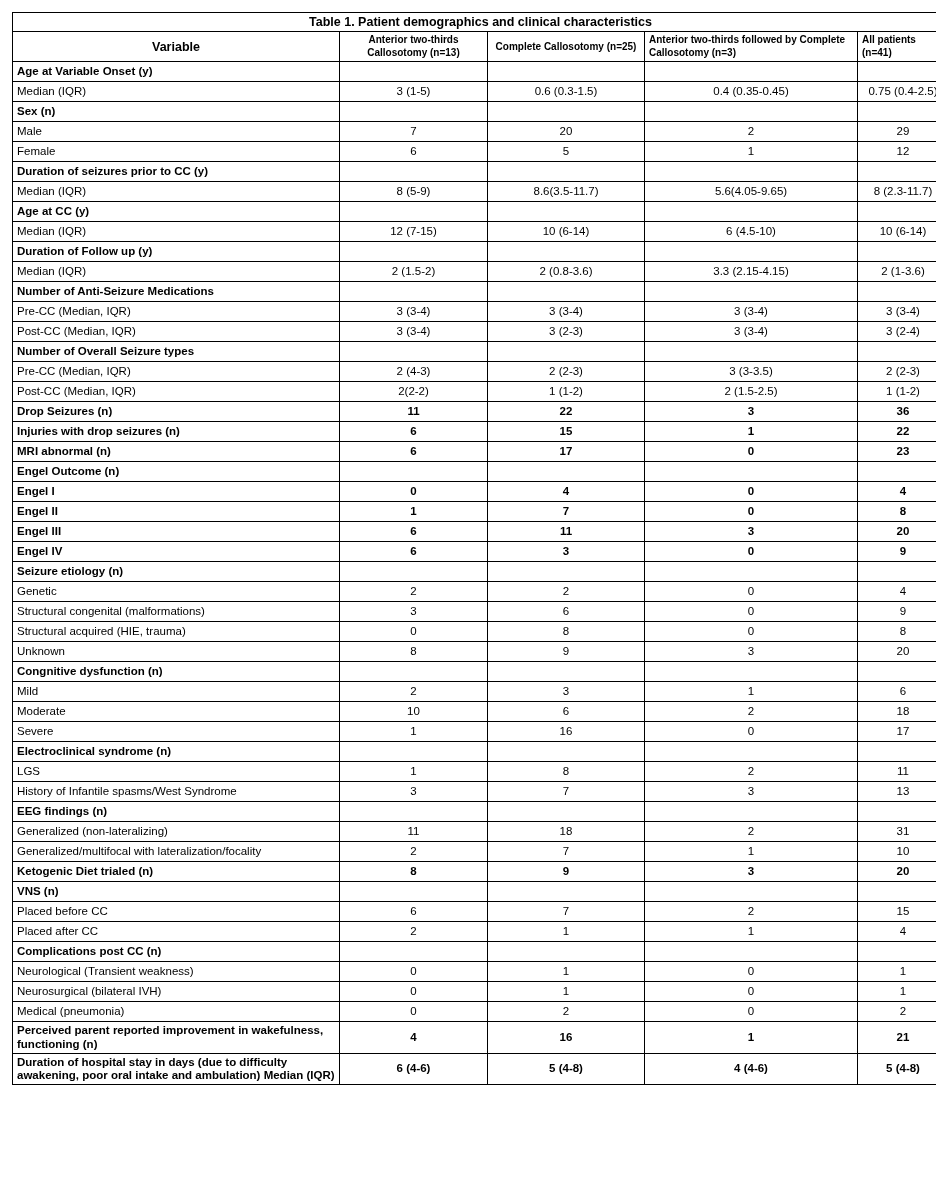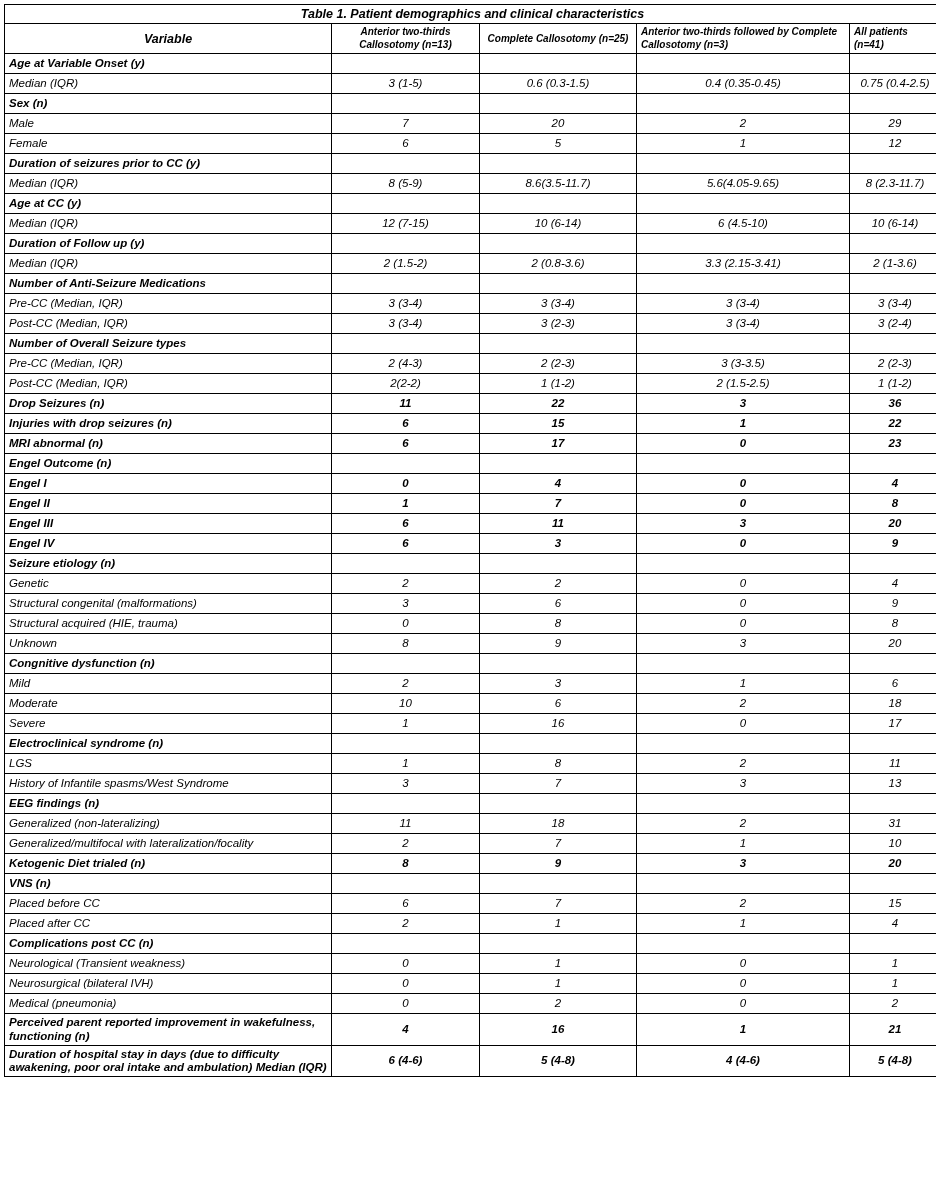--- a/index.html
+++ b/index.html
@@ -10,22 +10,21 @@
   body {
     font-family: "Liberation Sans", sans-serif;
     color: #000000;
     -webkit-font-smoothing: antialiased;
   }
   .page {
     width: 936px;
     min-height: 1180px;
     box-sizing: border-box;
     background: #ffffff;
-    padding: 4px;
-    font-style: italic;
+    padding: 12px;
   }
   table.demo-table {
     border-collapse: collapse;
     table-layout: fixed;
     width: 936px;
     font-size: 11.5px;
     line-height: 1.15;
   }
   table.demo-table td, table.demo-table th {
     border: 1px solid #000000;
@@ -169,21 +168,21 @@
           <td class="label section">Duration of Follow up (y)</td>
           <td class="val"></td>
           <td class="val"></td>
           <td class="val"></td>
           <td class="val"></td>
         </tr>
         <tr class="data-row">
           <td class="label">Median (IQR)</td>
           <td class="val">2 (1.5-2)</td>
           <td class="val">2 (0.8-3.6)</td>
-          <td class="val">3.3 (2.15-3.41)</td>
+          <td class="val">3.3 (2.15-4.15)</td>
           <td class="val">2 (1-3.6)</td>
         </tr>
         <tr class="data-row">
           <td class="label section">Number of Anti-Seizure Medications</td>
           <td class="val"></td>
           <td class="val"></td>
           <td class="val"></td>
           <td class="val"></td>
         </tr>
         <tr class="data-row">

